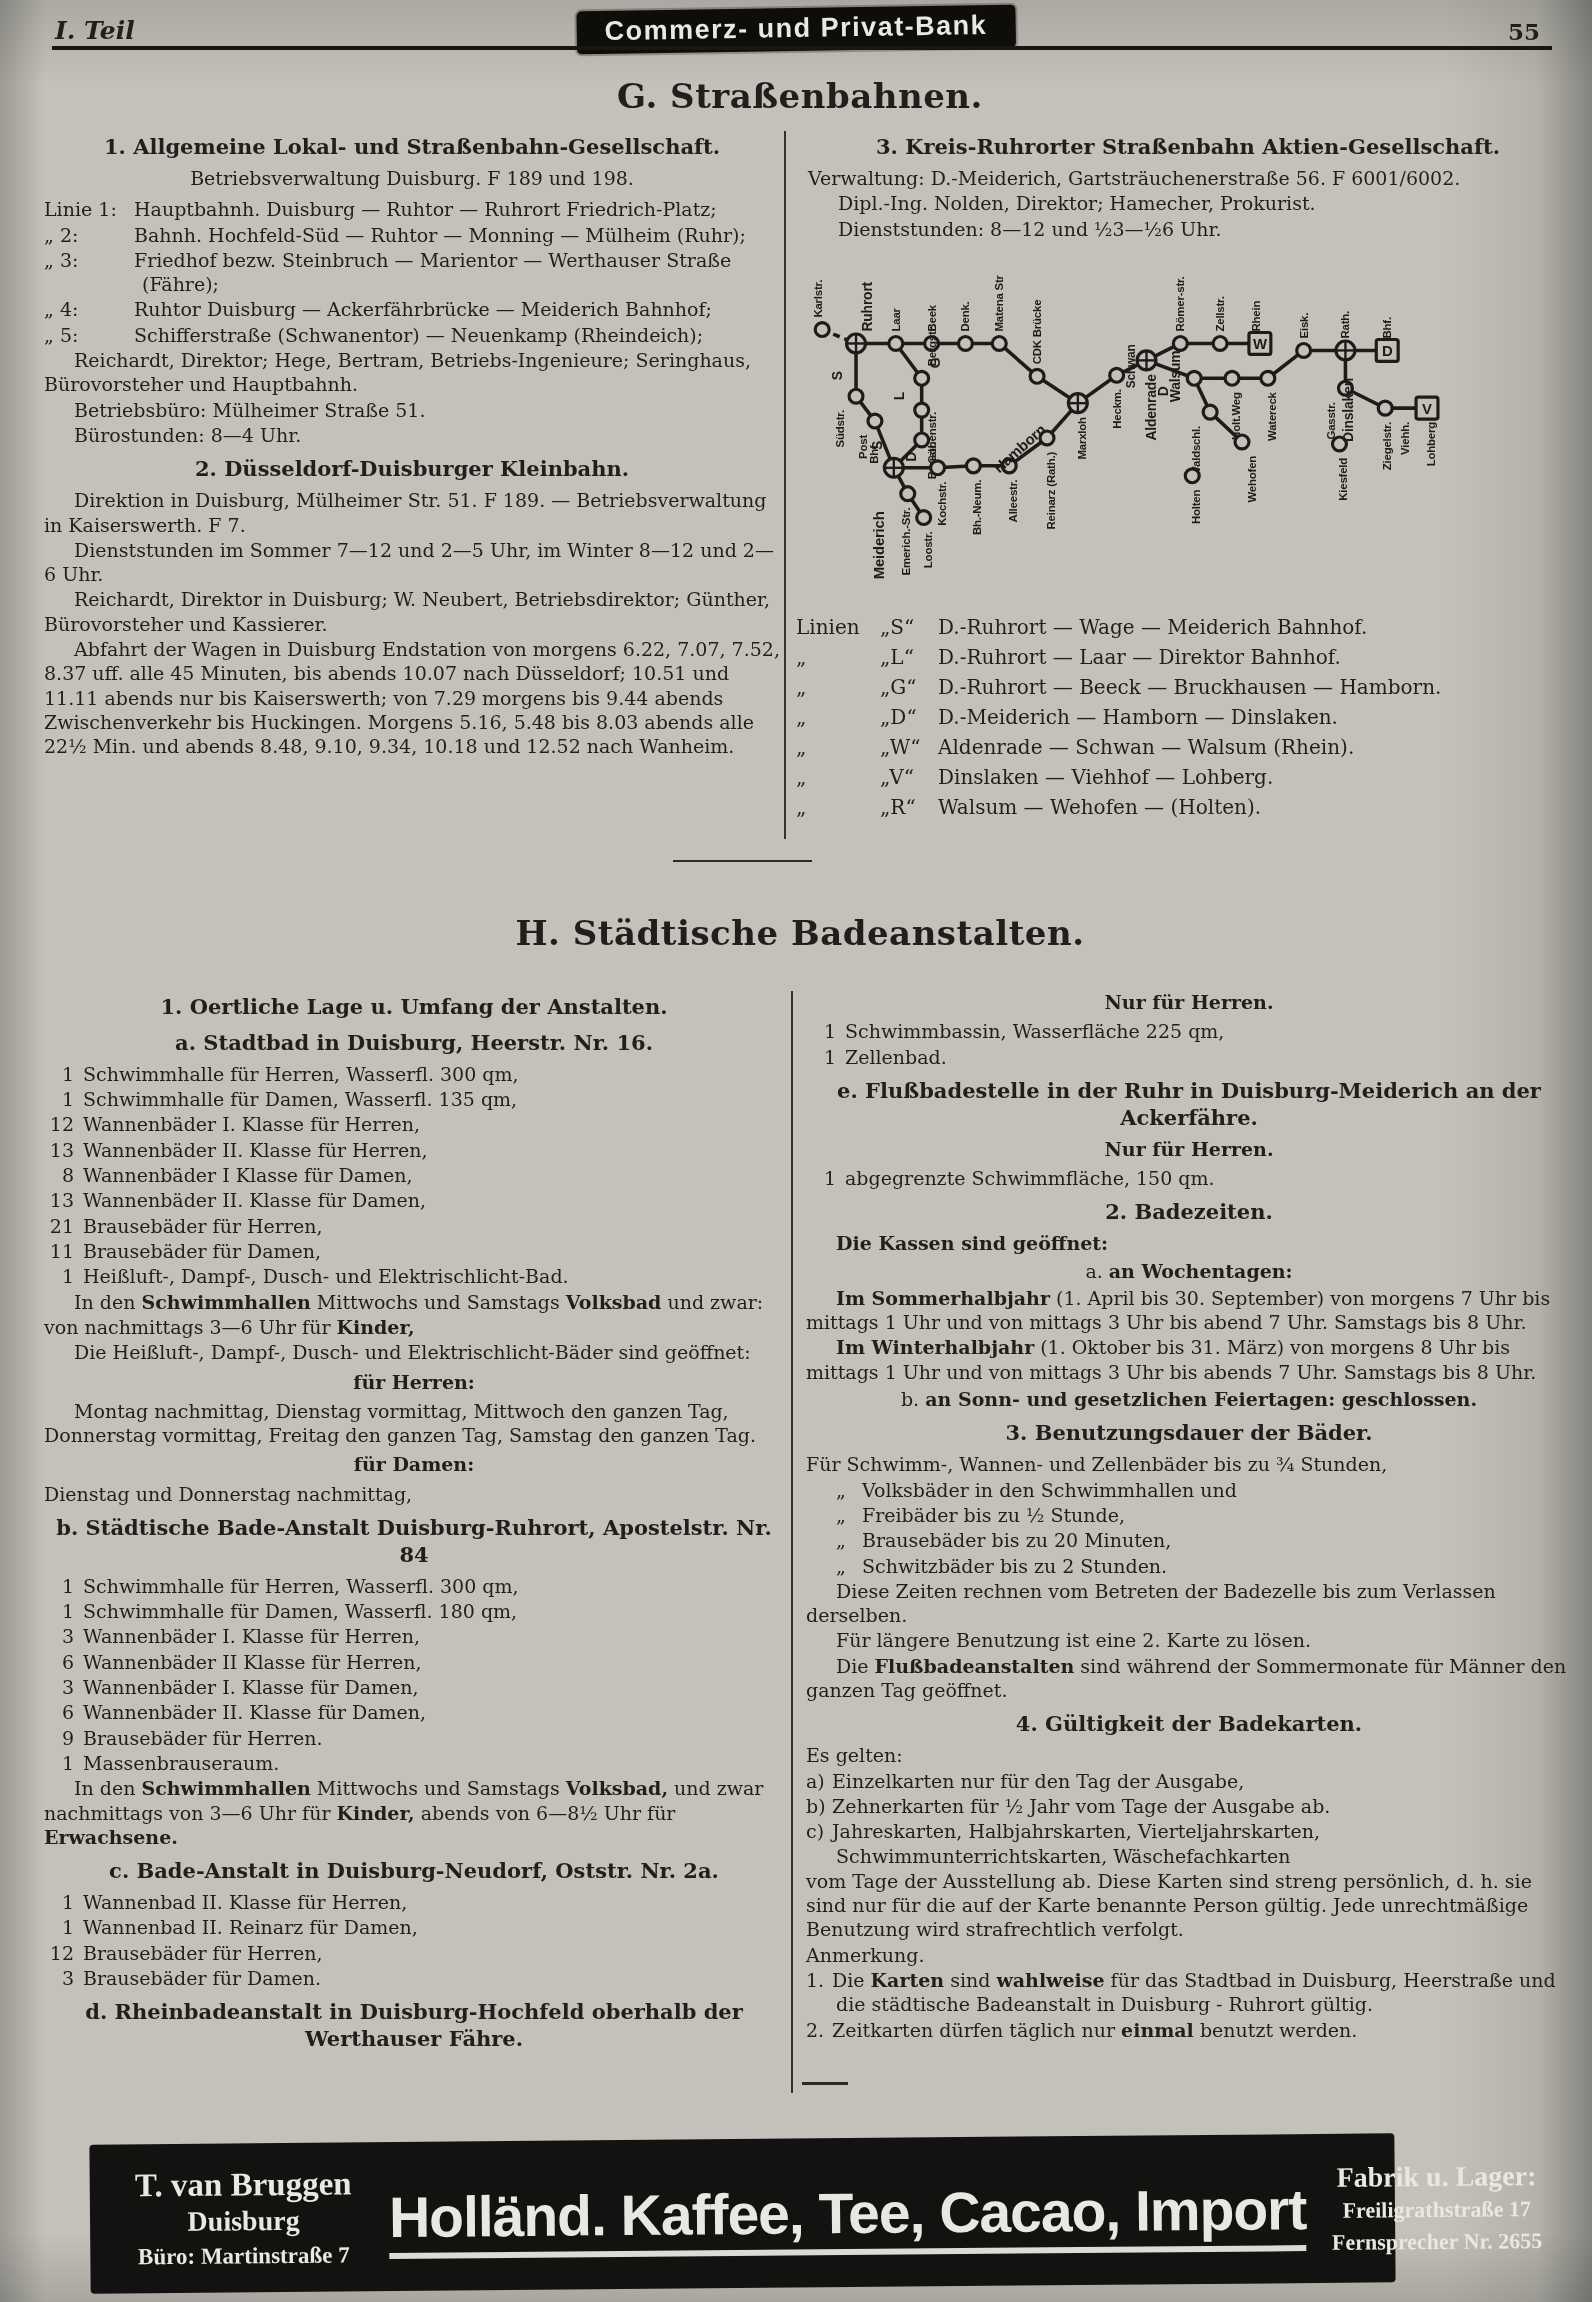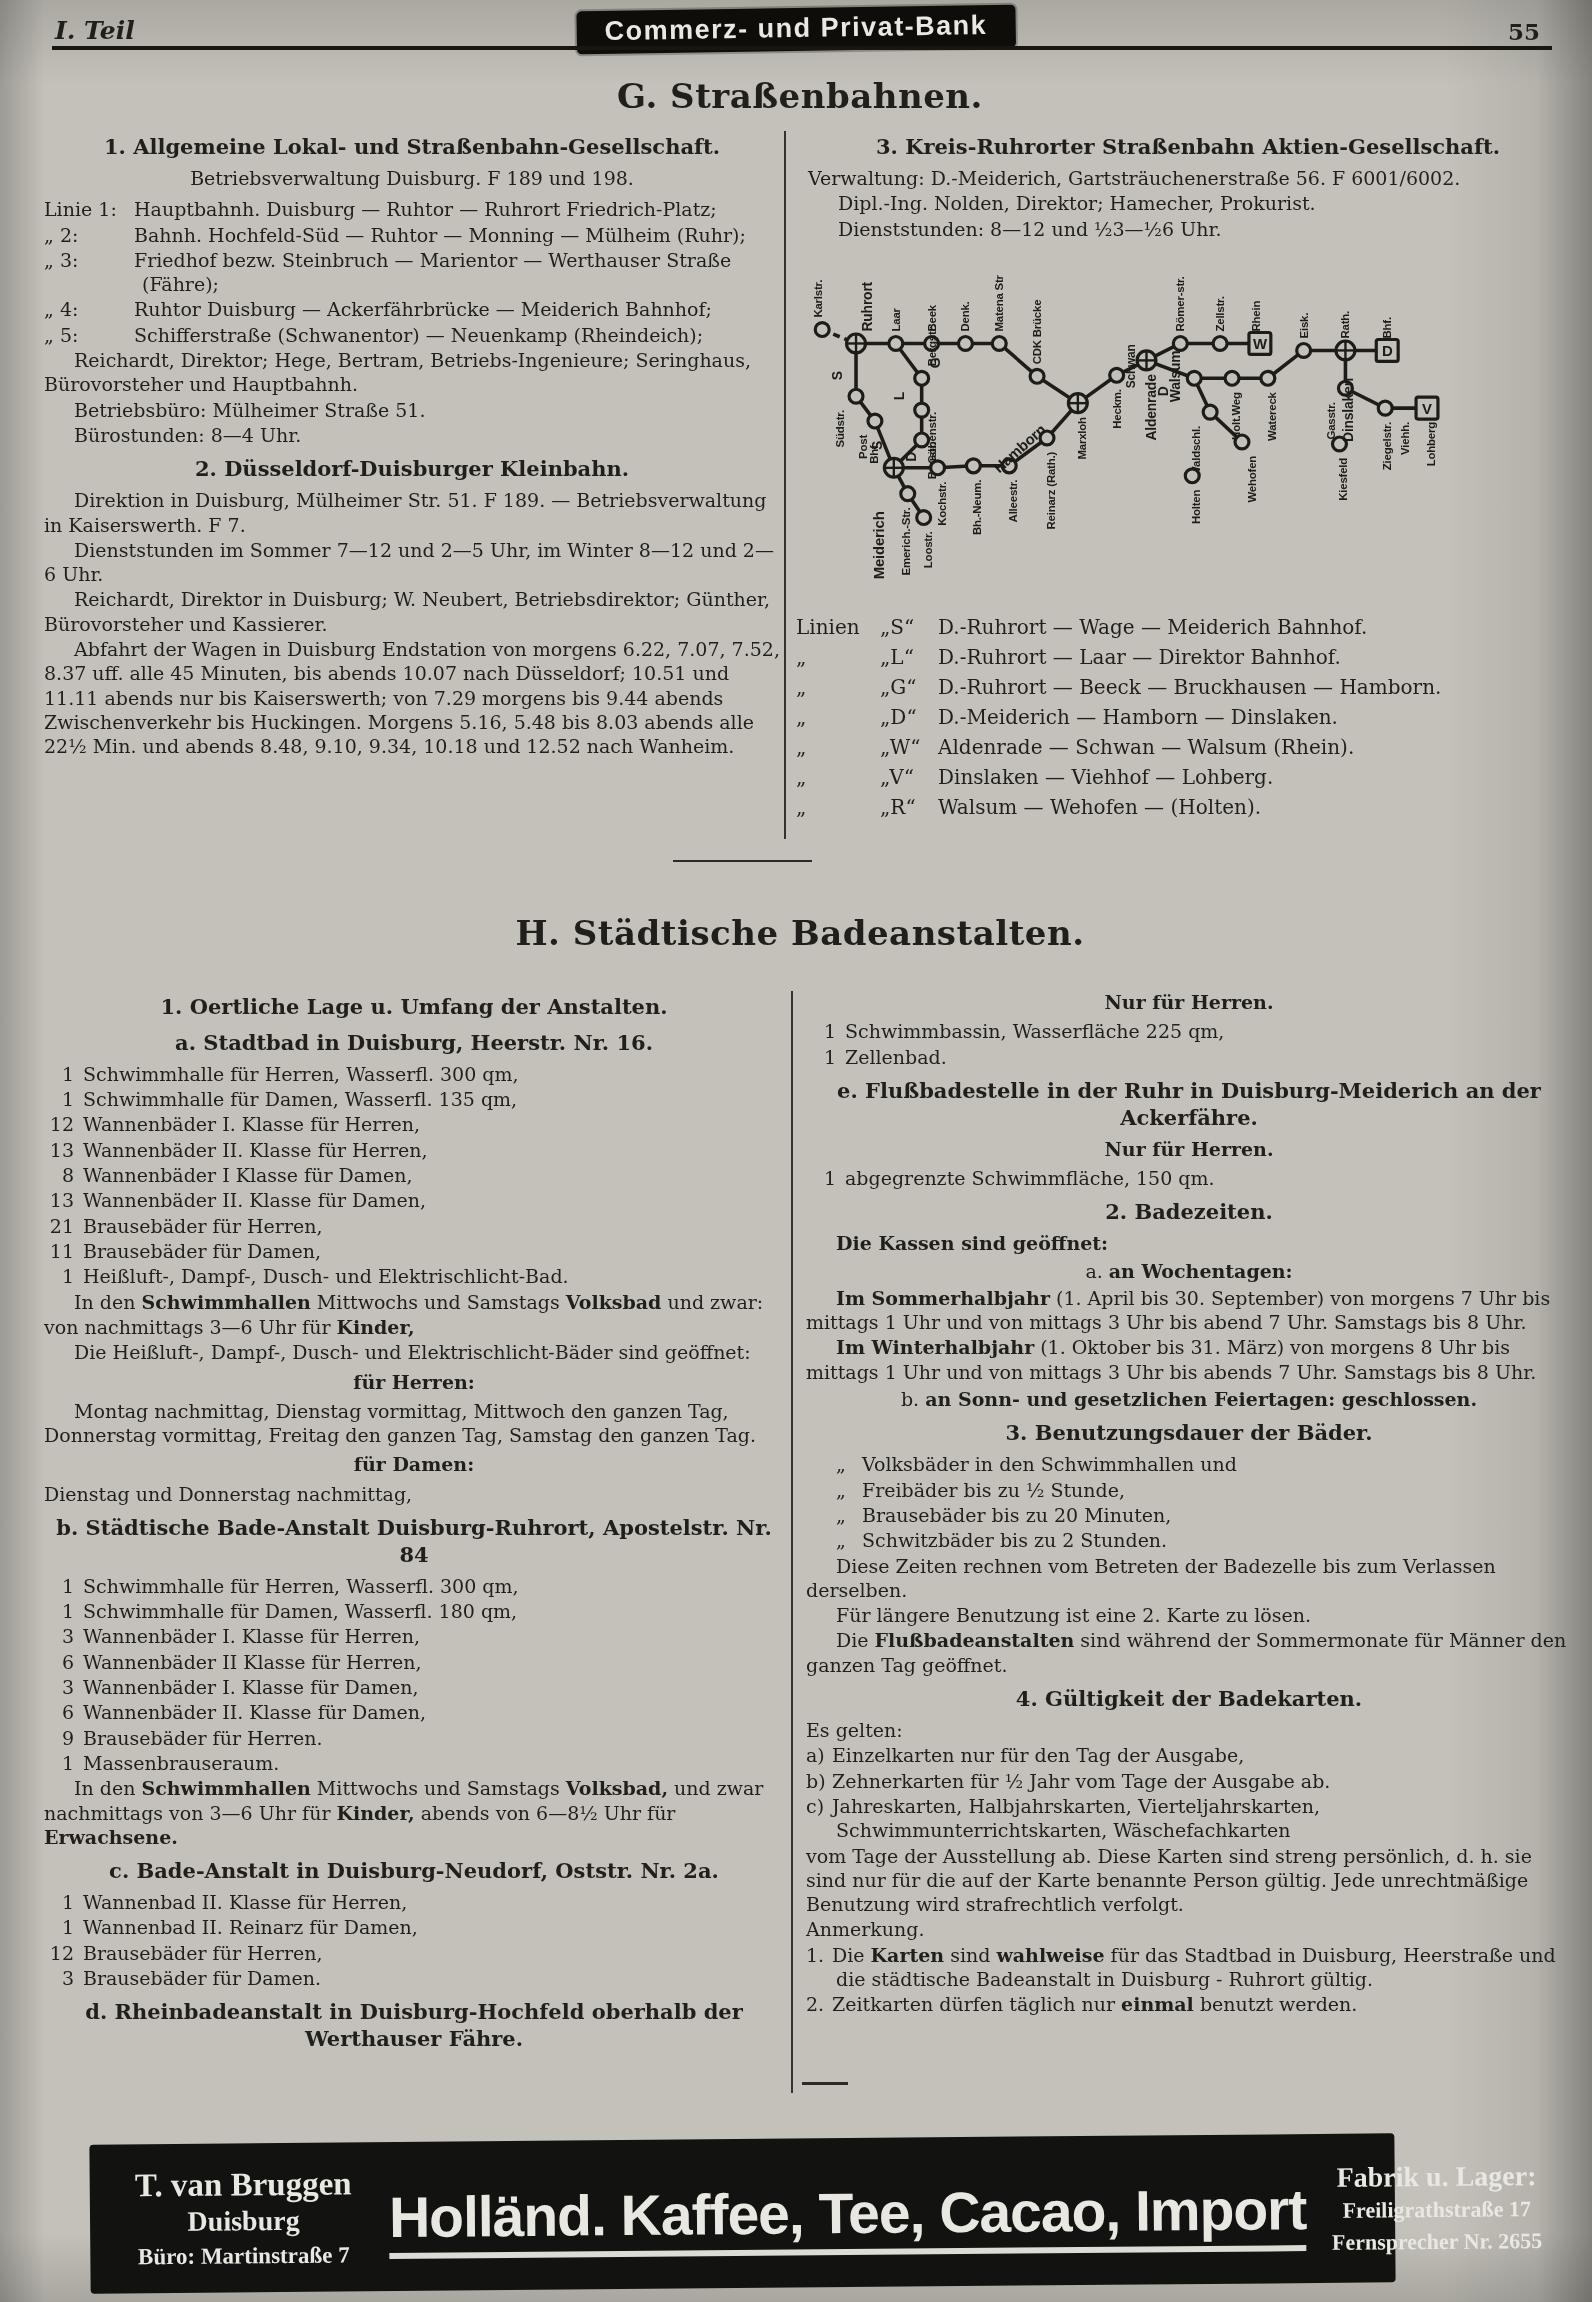--- a/index.html
+++ b/index.html
@@ -499,20 +499,21 @@
         <span class="num">1</span>
         <span>abgegrenzte Schwimmfläche, 150 qm.</span>
       </div>
       <div class="blk h3c"><span>2. Badezeiten.</span></div>
       <div class="blk p"><span class="b">Die Kassen sind geöffnet:</span></div>
       <div class="blk center"><span>a. </span><span class="b">an Wochentagen:</span></div>
       <div class="blk p"><span class="b">Im Sommerhalbjahr</span><span> (1. April bis 30. September) von morgens 7 Uhr bis mittags 1 Uhr und von mittags 3 Uhr bis abend 7 Uhr. Samstags bis 8 Uhr.</span></div>
       <div class="blk p"><span class="b">Im Winterhalbjahr</span><span> (1. Oktober bis 31. März) von morgens 8 Uhr bis mittags 1 Uhr und von mittags 3 Uhr bis abends 7 Uhr. Samstags bis 8 Uhr.</span></div>
       <div class="blk center"><span>b. </span><span class="b">an Sonn- und gesetzlichen Feiertagen: geschlossen.</span></div>
       <div class="blk h3c"><span>3. Benutzungsdauer der Bäder.</span></div>
+      <div class="blk p0"><span>Für Schwimm-, Wannen- und Zellenbäder bis zu ¾ Stunden,</span></div>
       <div class="blk ditto"><span class="lbl">„</span><span>Volksbäder in den Schwimmhallen und</span></div>
       <div class="blk ditto"><span class="lbl">„</span><span>Freibäder bis zu ½ Stunde,</span></div>
       <div class="blk ditto"><span class="lbl">„</span><span>Brausebäder bis zu 20 Minuten,</span></div>
       <div class="blk ditto"><span class="lbl">„</span><span>Schwitzbäder bis zu 2 Stunden.</span></div>
       <div class="blk p"><span>Diese Zeiten rechnen vom Betreten der Badezelle bis zum Verlassen derselben.</span></div>
       <div class="blk p"><span>Für längere Benutzung ist eine 2. Karte zu lösen.</span></div>
       <div class="blk p"><span>Die </span><span class="b">Flußbadeanstalten</span><span> sind während der Sommermonate für Männer den ganzen Tag geöffnet.</span></div>
       <div class="blk h3c"><span>4. Gültigkeit der Badekarten.</span></div>
       <div class="blk p0"><span>Es gelten:</span></div>
       <div class="blk abc"><span class="lbl">a)</span><span>Einzelkarten nur für den Tag der Ausgabe,</span></div>

